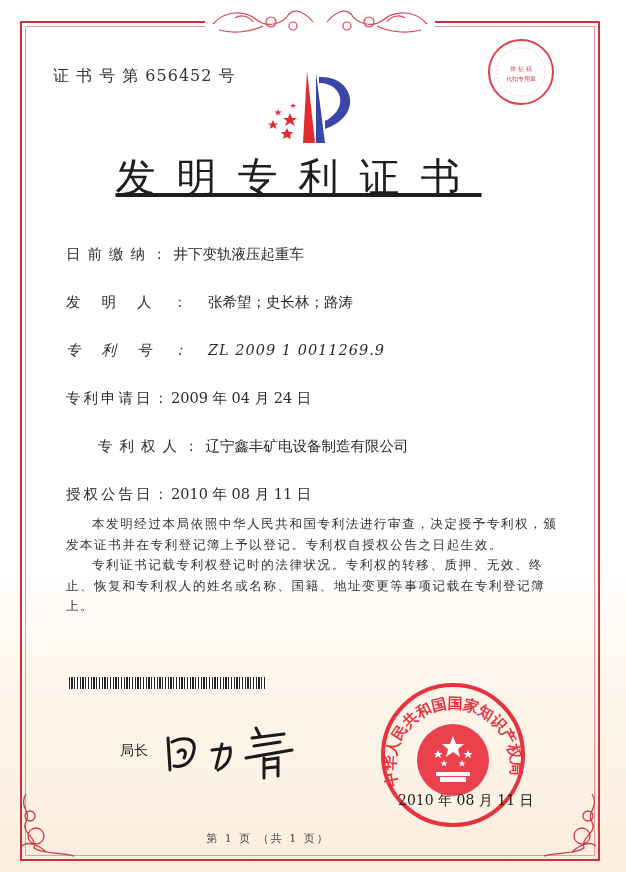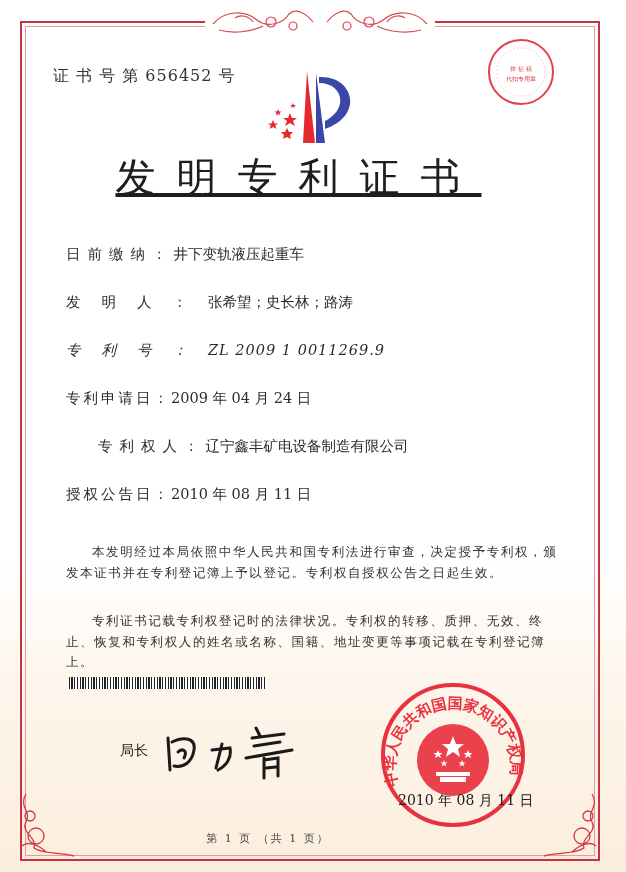--- a/index.html
+++ b/index.html
@@ -55,21 +55,21 @@
     .f4 { top:389px; } .f4 .label { letter-spacing:3px; }
     .f5 { top:437px; } .f5 .label { letter-spacing:7px;margin-left:32px; }
     .f6 { top:485px; } .f6 .label { letter-spacing:3px; }
     .f3 .value { letter-spacing:1px; }
 
     .body-text {
       position:absolute; left:66px; width:500px; top:514px;
       font-size:12.5px; line-height:20.5px; color:#333; letter-spacing:1.6px;
     }
     .body-text p { margin:0; }
-    .body-text .indent { text-indent:26px;margin-top:28px; }
+    .body-text .indent { text-indent:26px; }
 
     .barcode {
       position:absolute; left:69px; top:677px; width:198px; height:12px;
       background:repeating-linear-gradient(90deg,#222 0 1px,#fff 1px 2px,#222 2px 4px,#fff 4px 5px,#222 5px 6px,#fff 6px 8px,#222 8px 9px,#fff 9px 11px);
     }
     .director-label {
       position:absolute; left:120px; top:742px; font-size:14px;
       font-family:"DejaVu Sans","Liberation Sans",sans-serif; color:#222;
     }
     .signature { position:absolute; left:160px; top:720px; width:140px; height:60px; }

